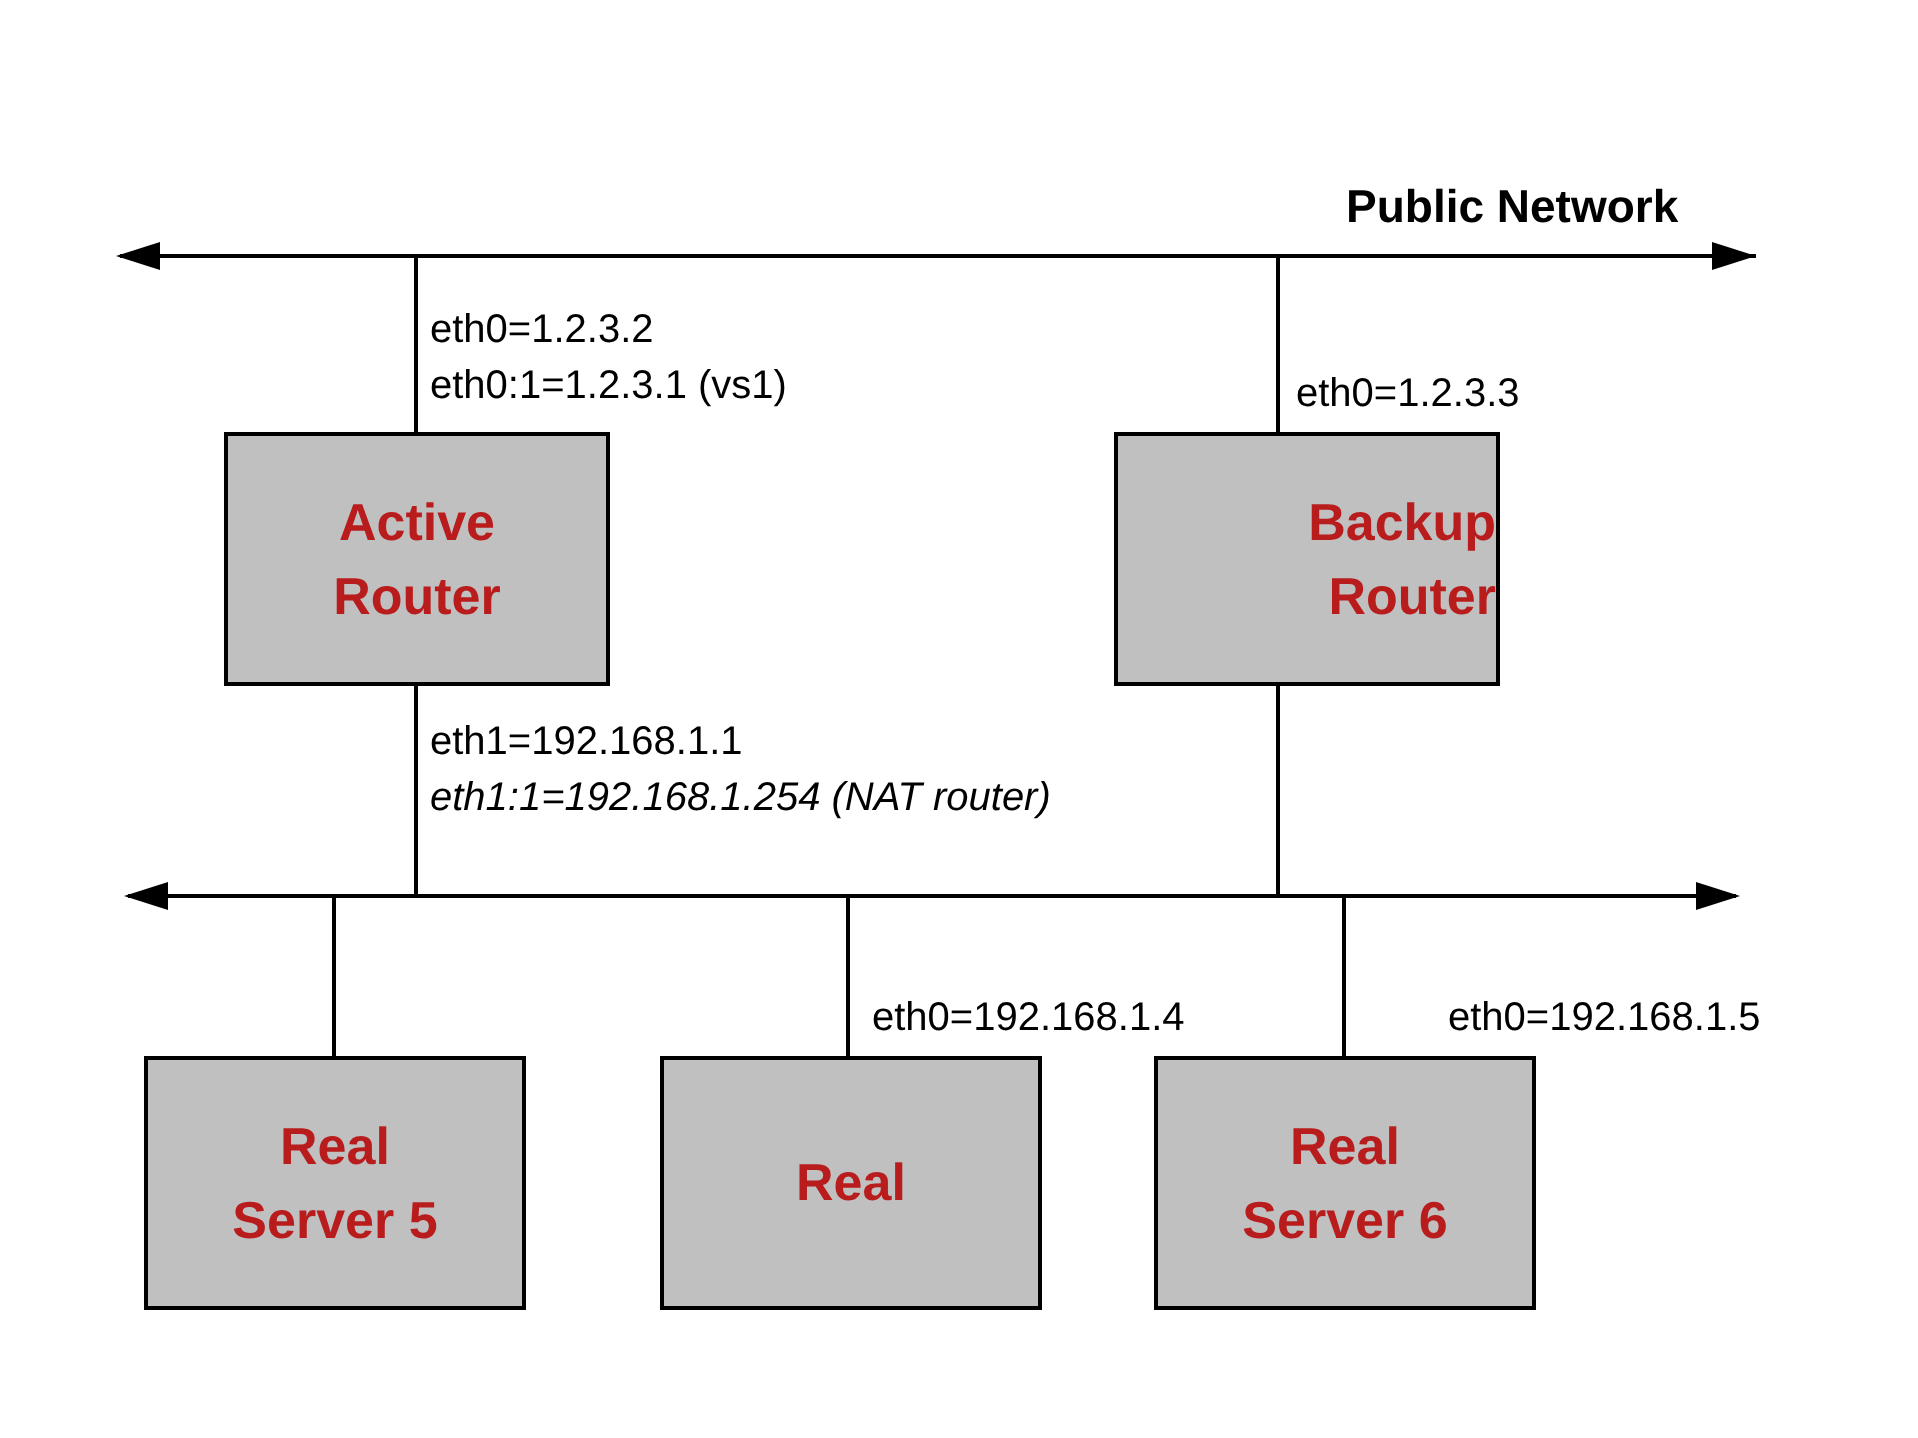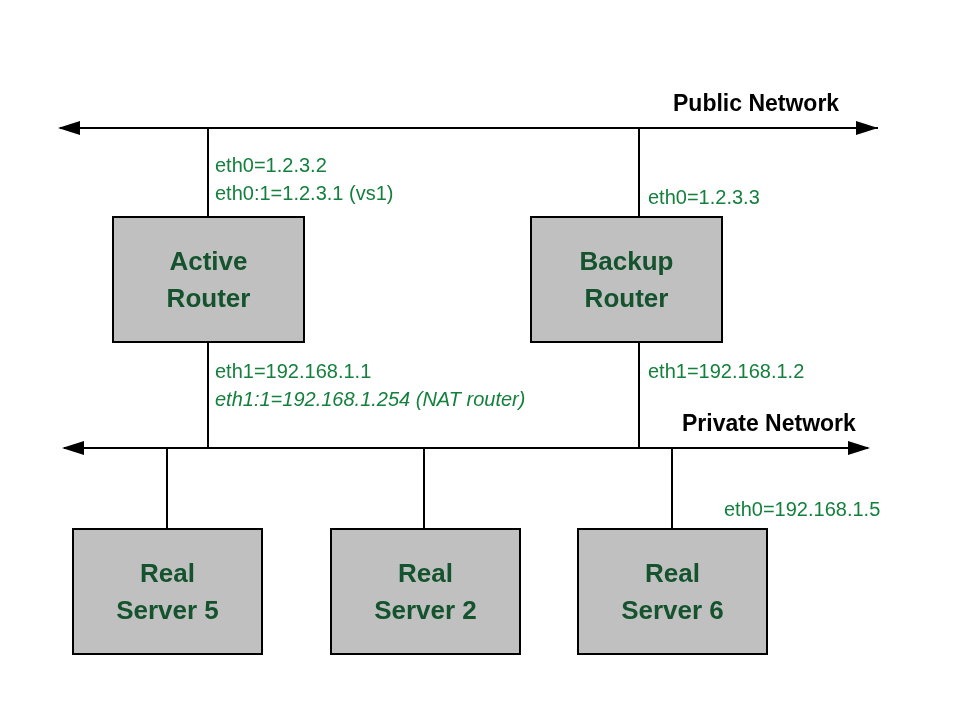--- a/index.html
+++ b/index.html
@@ -40,27 +40,27 @@
     background: #c0c0c0;
     border: 2px solid #000000;
     display: flex;
     flex-direction: column;
     align-items: center;
     justify-content: center;
     text-align: center;
     font-size: 26px;
     font-weight: bold;
     line-height: 37px;
-    color: #14532d;
+    color: #b91c1c;
   }
   .iplabel {
     position: absolute;
     font-size: 20px;
     line-height: 24px;
-    color: #15803d;
+    color: #000000;
     white-space: nowrap;
   }
   .netlabel {
     position: absolute;
     font-size: 23px;
     font-weight: bold;
     color: #000000;
     white-space: nowrap;
   }
 </style>
@@ -78,49 +78,47 @@
   <div class="vline" style="left:638px; top:128px; height:89px;"></div>
 
   <div class="iplabel" style="left:215px; top:153px;">eth0=1.2.3.2</div>
   <div class="iplabel" style="left:215px; top:181px;">eth0:1=1.2.3.1 (vs1)</div>
   <div class="iplabel" style="left:648px; top:185px;text-align:right;">eth0=1.2.3.3</div>
 
   <div class="node" style="left:112px; top:216px; width:193px; height:127px;">
     <span>Active</span>
     <span>Router</span>
   </div>
-  <div class="node" style="left:530px; top:216px; width:193px; height:127px;">
+  <div class="node" style="left:557px; top:216px; width:193px; height:127px;align-items:flex-end;">
     <span>Backup</span>
     <span>Router</span>
   </div>
 
   <div class="vline" style="left:207px; top:343px; height:105px;"></div>
   <div class="vline" style="left:638px; top:343px; height:105px;"></div>
 
   <div class="iplabel" style="left:215px; top:359px;">eth1=192.168.1.1</div>
   <div class="iplabel" style="left:215px; top:387px;font-style:italic;">eth1:1=192.168.1.254 (NAT router)</div>
-  <div class="iplabel" style="left:648px; top:359px;">eth1=192.168.1.2</div>
 
-  <div class="netlabel" style="left:682px; top:410px;">Private Network</div>
   <div class="hline" style="left:64px; top:447px; width:804px;"></div>
   <div class="arrow arrow-left" style="left:62px; top:441px;"></div>
   <div class="arrow arrow-right" style="left:848px; top:441px;"></div>
 
   <div class="vline" style="left:166px; top:447px; height:82px;"></div>
   <div class="vline" style="left:423px; top:447px; height:82px;"></div>
   <div class="vline" style="left:671px; top:447px; height:82px;"></div>
 
+  <div class="iplabel" style="left:436px; top:497px;">eth0=192.168.1.4</div>
   <div class="iplabel" style="left:724px; top:497px;">eth0=192.168.1.5</div>
 
   <div class="node" style="left:72px; top:528px; width:191px; height:127px;">
     <span>Real</span>
     <span>Server 5</span>
   </div>
   <div class="node" style="left:330px; top:528px; width:191px; height:127px;">
     <span>Real</span>
-    <span>Server 2</span>
   </div>
   <div class="node" style="left:577px; top:528px; width:191px; height:127px;">
     <span>Real</span>
     <span>Server 6</span>
   </div>
 
 </div>
 
 </body></html>

